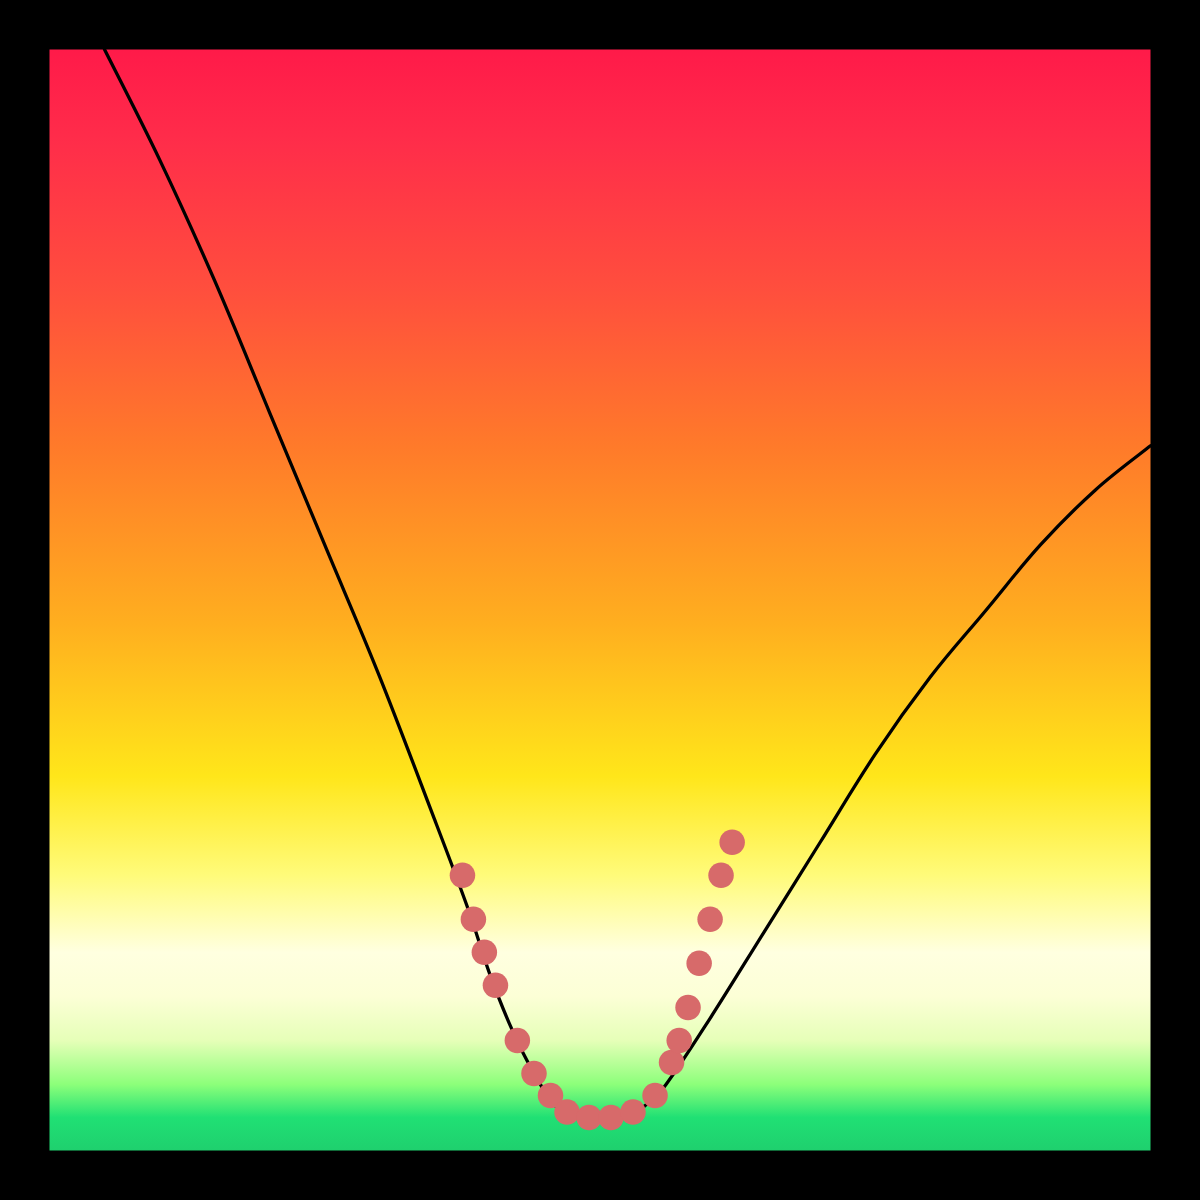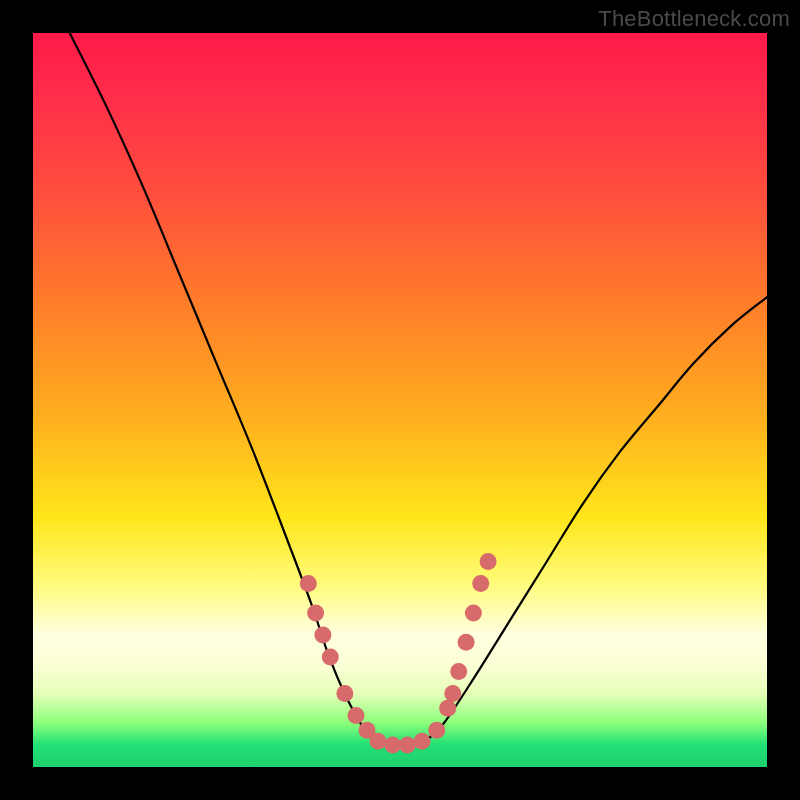--- a/index.html
+++ b/index.html
@@ -95,14 +95,13 @@
           <circle class="dot" cx="414.7" cy="675.3" r="8.5"></circle>
           <circle class="dot" cx="419.8" cy="660.6" r="8.5"></circle>
           <circle class="dot" cx="425.7" cy="638.6" r="8.5"></circle>
           <circle class="dot" cx="433.1" cy="609.2" r="8.5"></circle>
           <circle class="dot" cx="440.4" cy="579.9" r="8.5"></circle>
           <circle class="dot" cx="447.7" cy="550.5" r="8.5"></circle>
           <circle class="dot" cx="455.1" cy="528.5" r="8.5"></circle>
         </g>
     </svg>
   </div>
-  <div class="watermark">TheBottleneck.com</div>
 </div>
 
 </body></html>

